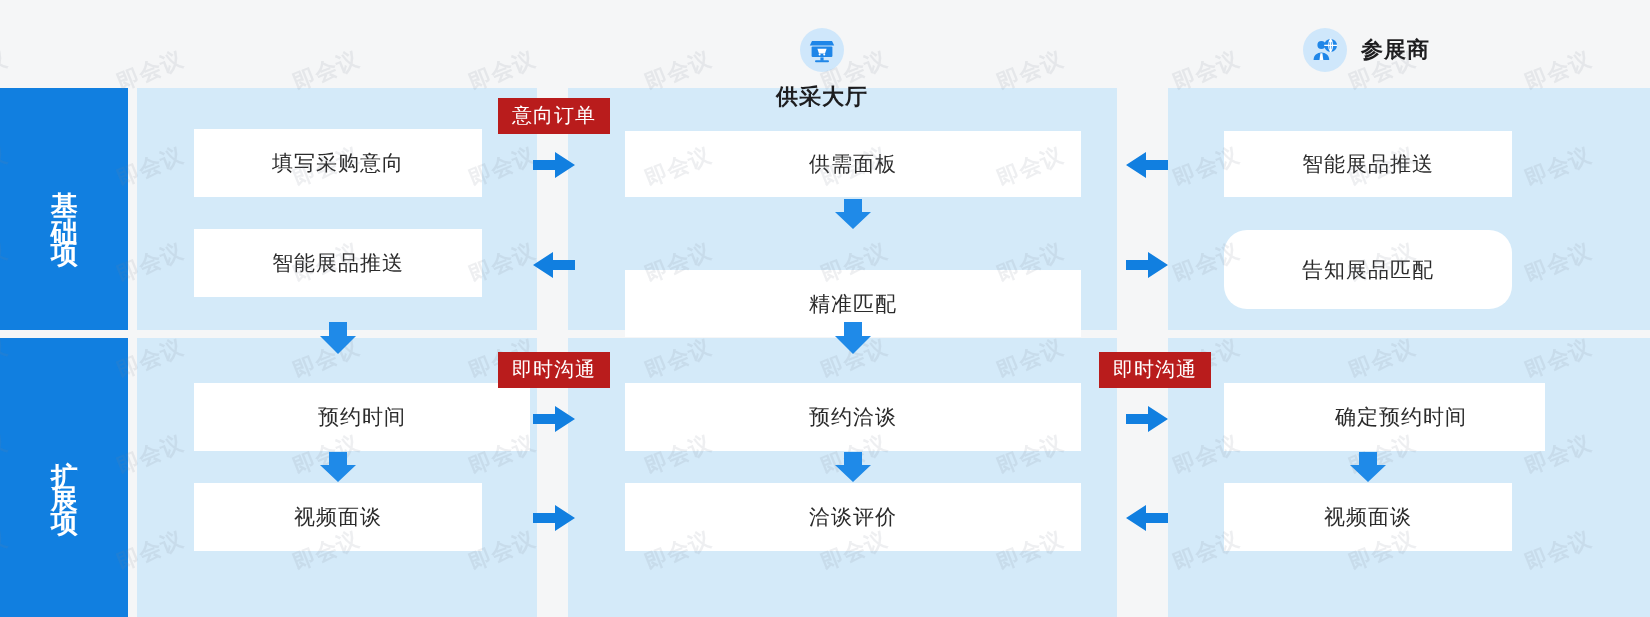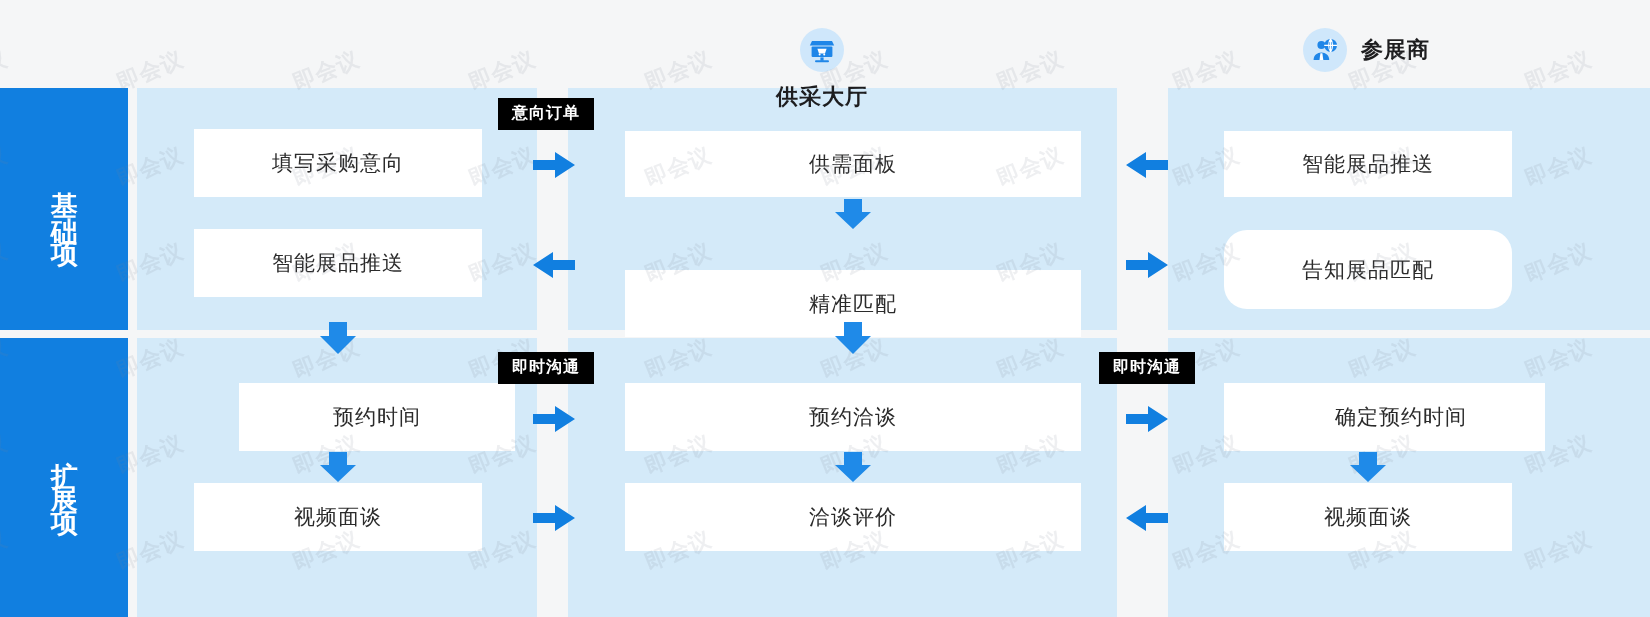--- a/index.html
+++ b/index.html
@@ -75,22 +75,22 @@
     font-size:21px;color:#2b2b2b;letter-spacing:1px;
   }
 
   
   .arrow{position:absolute;z-index:6;}
   .arrow svg{display:block;}
 
   
   .tag{
     position:absolute;z-index:8;
-    background:#000000;color:#fff;
-    font-size:16px;font-weight:700;
+    background:#b91c1c;color:#fff;
+    font-size:20px;font-weight:400;
     letter-spacing:1px;
     padding:7px 14px 9px;
     line-height:1;
     white-space:nowrap;
   }
 </style>
 </head>
 <body>
 
 <div class="panel" style="left:137px;top:88px;width:400px;height:242px;"></div>
@@ -154,21 +154,21 @@
   <span>精准匹配</span>
 </div>
 
 <div class="card" style="left:1224px;top:131px;width:288px;height:66px;">
   <span>智能展品推送</span>
 </div>
 <div class="card" style="left:1224px;top:230px;width:288px;height:79px;border-radius:23px;">
   <span>告知展品匹配</span>
 </div>
 
-<div class="card" style="left:194px;top:383px;width:276px;height:68px;margin-left:45px;">
+<div class="card" style="left:194px;top:383px;width:336px;height:68px;">
   <span>预约时间</span>
 </div>
 <div class="card" style="left:194px;top:483px;width:288px;height:68px;">
   <span>视频面谈</span>
 </div>
 
 <div class="card" style="left:625px;top:383px;width:456px;height:68px;">
   <span>预约洽谈</span>
 </div>
 <div class="card" style="left:625px;top:483px;width:456px;height:68px;">

